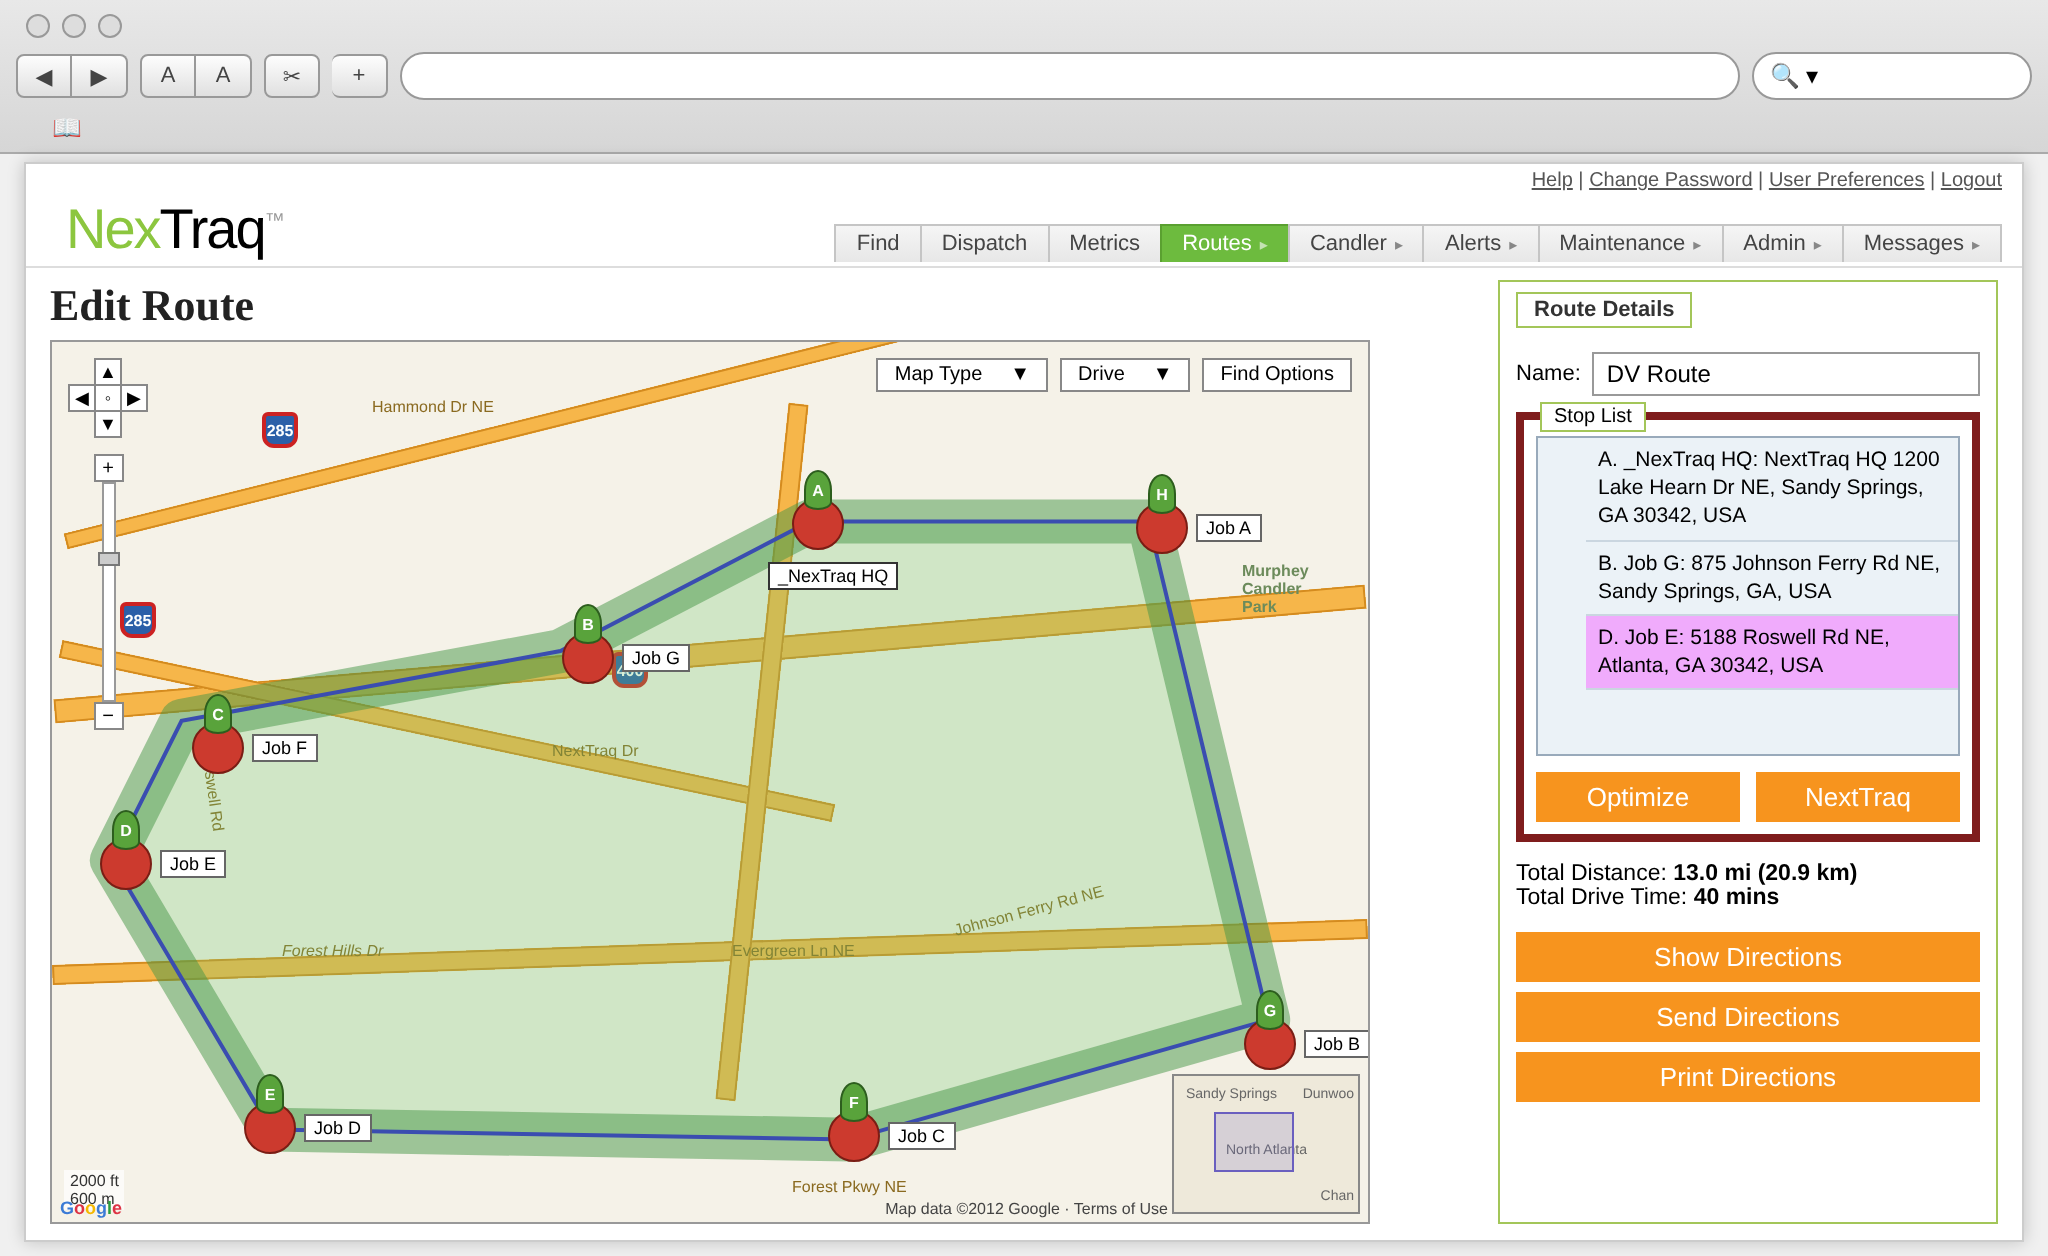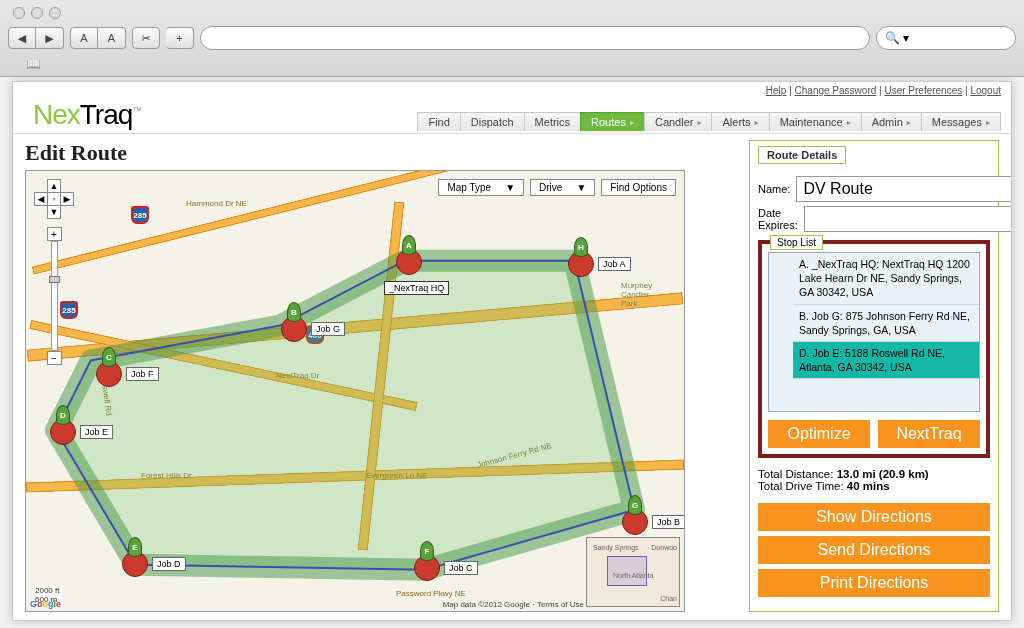--- a/index.html
+++ b/index.html
@@ -67,31 +67,31 @@
 
   .minimap { position:absolute; bottom:4px; right:4px; width:94px; height:70px; background:#eee9da; border:1px solid #888; }
 
   .map-scale { position:absolute; bottom:6px; left:6px; font-size:8px; color:#333; background:rgba(255,255,255,.7); padding:1px 3px; }
   .map-credits { position:absolute; bottom:2px; right:100px; font-size:8px; color:#444;text-align:right; }
 
   
   .sidebar { width:250px; border:1px solid #a3c659; padding:4px 8px 8px; }
   .section-title { display:inline-block; border:1px solid #a3c659; background:#fff; padding:2px 8px; font-size:11px; font-weight:bold; color:#333; margin-bottom:8px; }
   .field-row { display:flex; align-items:center; gap:6px; margin:4px 0; font-size:11px; }
-  .field-row input { flex:1; border:1px solid #999; padding:3px 6px; font-size:16px; }
+  .field-row input { flex:1; border:1px solid #999; padding:3px 6px; font-size:12px; }
   .cal-btn { width:18px; height:18px; background:#f7941e; border:1px solid #c06c0d; display:flex; align-items:center; justify-content:center; font-size:10px; color:#fff; cursor:pointer; }
 
   .stop-list-box { border:4px solid #7f1d1d; position:relative; margin-top:8px; padding:8px 6px 6px; }
   .stop-list-title { position:absolute; top:-9px; left:8px; background:#fff; border:1px solid #a3c659; padding:1px 6px; font-size:10px; }
   .stop-list { height:160px; overflow:hidden; background:#ebf2f7; border:1px solid #9ab; font-size:10.5px; line-height:1.35; }
   .stop-item { padding:4px 6px; border-bottom:1px solid #cad6e0;margin-left:24px; }
-  .stop-item.sel { background:#14b8a6; }
+  .stop-item.sel { background:#f0abfc; }
 
   .btn-row { display:flex; justify-content:space-between; gap:8px; margin-top:8px; }
-  .ob { flex:1; background:#f7941e; color:#fff; border:none; padding:5px 0; font-size:16px; cursor:pointer; }
+  .ob { flex:1; background:#f7941e; color:#fff; border:none; padding:5px 0; font-size:13px; cursor:pointer; }
   .ob.full { width:100%; margin-top:5px; }
 
   .totals { font-size:11.5px; margin:10px 0 6px; }
   .totals b { font-weight:bold; }
 
   .park-name { position:absolute; font-size:8px; color:#6c8b5b; }
   .interstate-shield { position:absolute; width:18px; height:18px; background:#2b5fa8; color:#fff; border:2px solid #c22; border-radius:3px 3px 6px 6px; font-size:8px; display:flex; align-items:center; justify-content:center; font-weight:bold; }
 </style>
 </head>
 <body>
@@ -182,29 +182,29 @@
         <div class="road-major road-hwy1"></div>
         <div class="road-major road-hwy2"></div>
         <div class="road-major road-hwy3"></div>
         <div class="road-major road-hwy4"></div>
         <div class="road-v"></div>
 
         <div class="road-label" style="top:28px;left:160px;">Hammond Dr NE</div>
         <div class="road-label" style="top:220px;left:60px;transform:rotate(82deg);">Roswell Rd</div>
         <div class="road-label" style="top:200px;left:250px;">NextTraq Dr</div>
         <div class="road-label" style="top:280px;left:450px;transform:rotate(-15deg);">Johnson Ferry Rd NE</div>
-        <div class="road-label" style="top:418px;left:370px;">Password Pkwy NE</div>
+        <div class="road-label" style="top:418px;left:370px;">Forest Pkwy NE</div>
         <div class="road-label" style="top:300px;left:340px;">Evergreen Ln NE</div>
-        <div class="road-label" style="top:300px;left:115px;">Forest Hills Dr</div>
+        <div class="road-label" style="top:300px;left:115px;font-style:italic;">Forest Hills Dr</div>
 
         <div class="interstate-shield" style="top:130px;left:34px;">285</div>
         <div class="interstate-shield" style="top:35px;left:105px;">285</div>
         <div class="interstate-shield" style="top:155px;left:280px;">400</div>
 
-        <div class="park-name" style="top:110px;left:595px;white-space:pre;">Murphey
+        <div class="park-name" style="top:110px;left:595px;white-space:pre;font-weight:bold;">Murphey
 Candler
 Park</div>
 
         <svg class="corridor" viewBox="0 0 660 442">
           <path d="M 380 90 L 550 90 L 610 340 L 400 400 L 110 395 L 30 260 L 65 190 L 255 155 L 380 90 Z" fill="rgba(110,200,110,0.28)" stroke="rgba(70,150,70,0.5)" stroke-width="22" stroke-linejoin="round"></path>
           <path d="M 380 90 L 550 90 L 610 340 L 400 400 L 110 395 L 30 260 L 65 190 L 255 155 L 380 90 Z" fill="none" stroke="#3a4db0" stroke-width="2"></path>
         </svg>
 
         <div class="hq-label">_NexTraq HQ</div>
 
@@ -296,25 +296,20 @@
       </div>
     </div>
 
     <div class="sidebar">
       <div class="section-title">Route Details</div>
 
       <div class="field-row">
         <span>Name:</span>
         <input value="DV Route" style="">
       </div>
-      <div class="field-row">
-        <span>Date Expires:</span>
-        <input style="flex: 0 0 70px;" value="">
-        <div class="cal-btn">▦</div>
-      </div>
 
       <div class="stop-list-box">
         <div class="stop-list-title">Stop List</div>
         <div class="stop-list" id="stoplist">
             <div class="stop-item">A. _NexTraq HQ: NextTraq HQ 1200 Lake Hearn Dr NE, Sandy Springs, GA 30342, USA</div>
             <div class="stop-item">B. Job G: 875 Johnson Ferry Rd NE, Sandy Springs, GA, USA</div>
             <div class="stop-item sel">D. Job E: 5188 Roswell Rd NE, Atlanta, GA 30342, USA</div>
           </div>
         <div class="btn-row">
           <button class="ob">Optimize</button>

